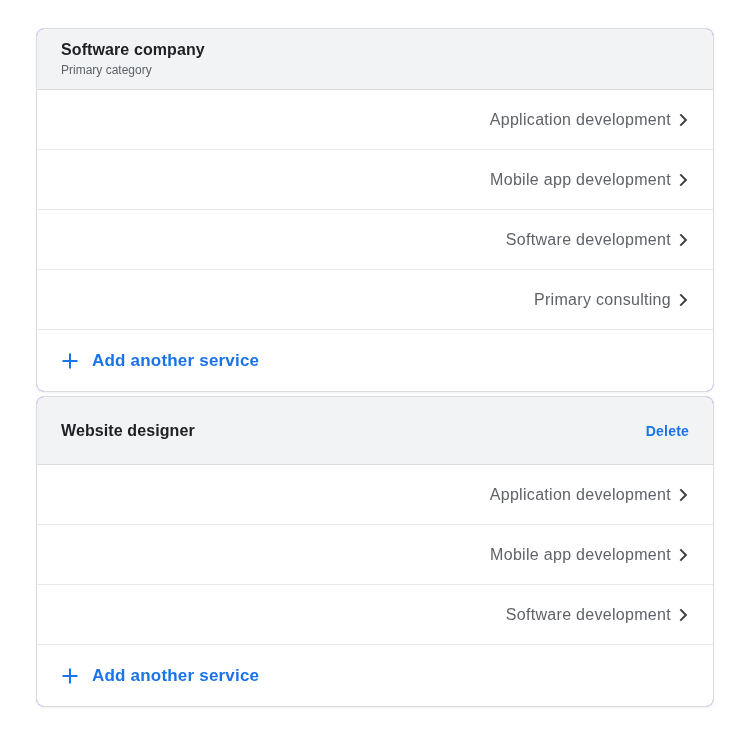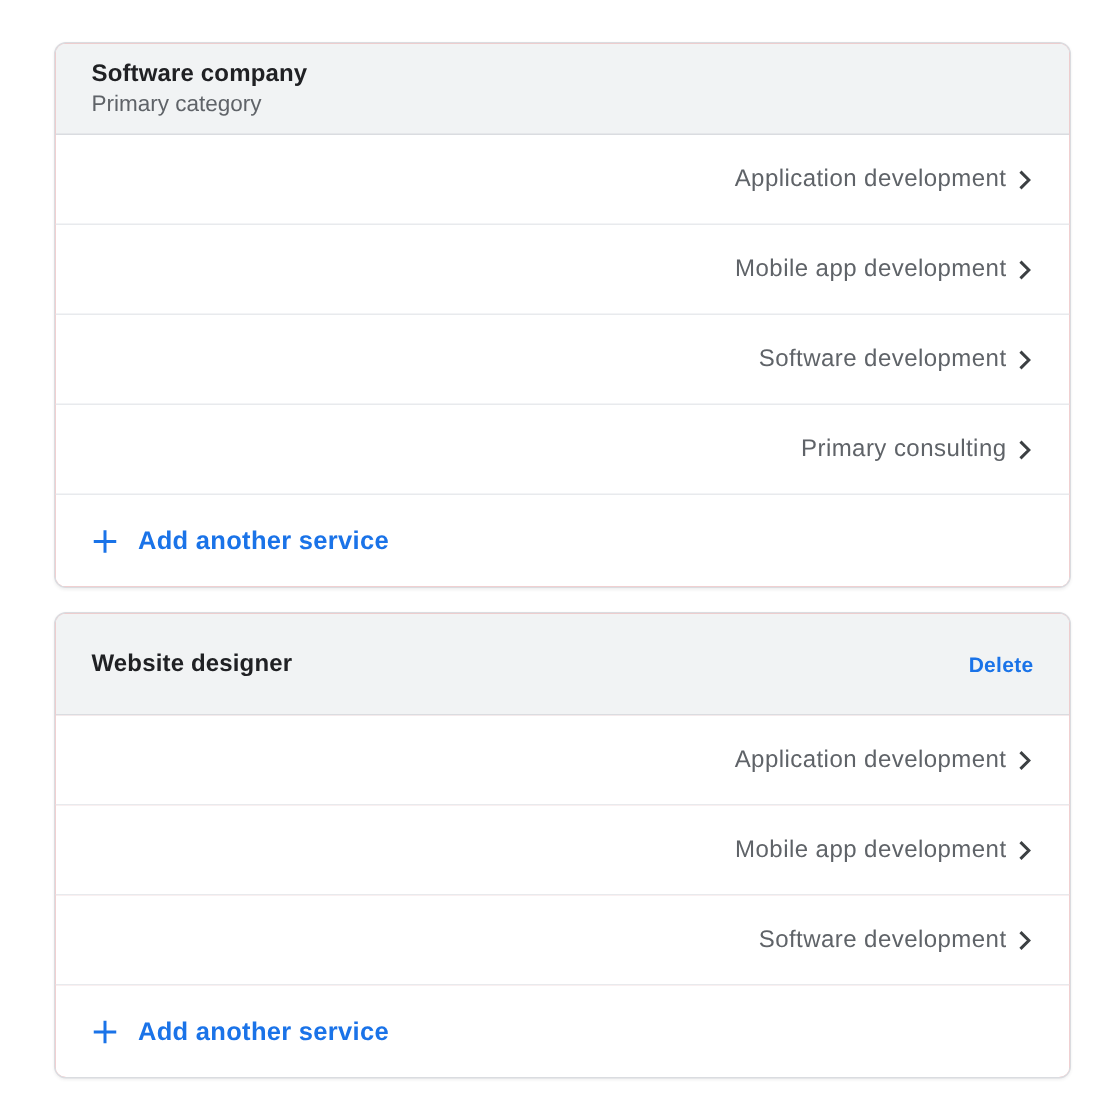--- a/index.html
+++ b/index.html
@@ -7,27 +7,27 @@
     width: 738px; height: 733px;
     background: #ffffff;
     font-family: "Liberation Sans", "DejaVu Sans", sans-serif;
     overflow: hidden;
   }
   .page {
     padding: 28px 24px 11px 36px;
   }
   .card {
     width: 678px;
-    background: #fca5a5;
+    background: #8b5cf6;
     border: 1px solid #dadce0;
     border-radius: 8px;
     box-shadow: 0 1px 2px rgba(60,64,67,0.08);
     overflow: hidden;
   }
-  .card + .card { margin-top: 16px; }
+  .card + .card { margin-top: 4px; }
 
   .card-header {
     background: #f1f3f4;
     border-bottom: 1px solid #dadce0;
     padding: 10px 24px 11px 24px;
   }
   .card-header.single-line {
     height: 68px;
     display: flex;
     align-items: center;
@@ -35,21 +35,21 @@
     padding: 0 24px;
   }
   .card-title {
     font-size: 16px;
     font-weight: 700;
     color: #202124;
     letter-spacing: 0.1px;
     line-height: 22px;
   }
   .card-subtitle {
-    font-size: 15px;
+    font-size: 12px;
     color: #5f6368;
     line-height: 16px;
     margin-top: 1px;
   }
   .delete-link {
     background: none;
     border: none;
     font-family: inherit;
     font-size: 14px;
     font-weight: 700;

